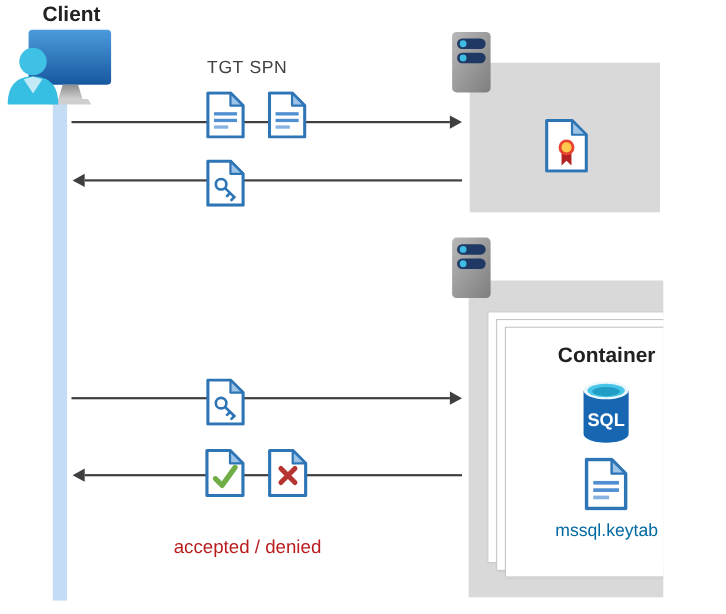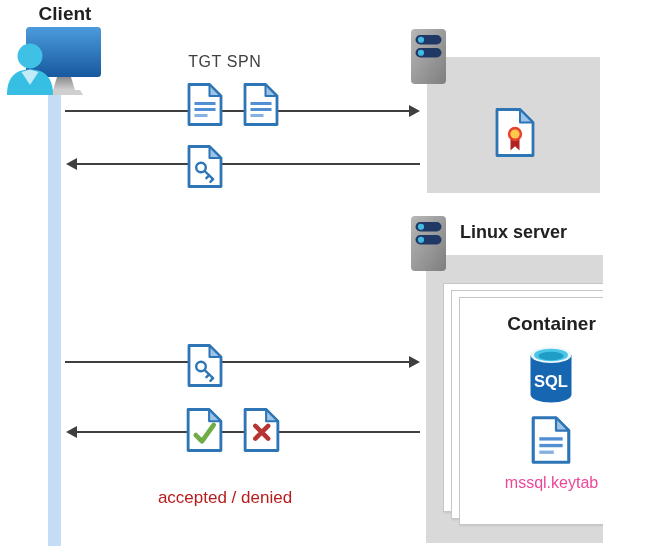--- a/index.html
+++ b/index.html
@@ -21,21 +21,21 @@
   .arrow.left::before{
     content:"";position:absolute;left:-11px;top:-5px;width:0;height:0;
     border-right:11px solid #3F3F3F;border-top:6px solid transparent;border-bottom:6px solid transparent;
   }
   
   .zone{background:#D9D9D9;z-index:0;}
   
   .sheet{position:absolute;background:#fff;border:1px solid #C6C6C6;box-shadow:1px 1px 2px rgba(0,0,0,0.10);}
   .doc{z-index:3;}
   .center-text{text-align:center;}
-  .filename{font-size:16px;color:#ec4899;text-align:center;}
+  .filename{font-size:16px;color:#0369a1;text-align:center;}
   .result-label{font-size:17px;color:#b91c1c;margin-top:24px;}
   .tgt-spn{font-size:16px;color:#404040;letter-spacing:0.5px;}
 </style>
 </head>
 <body>
 
 <div class="stage">
 
   <div class="abs lane"></div>
 
@@ -167,21 +167,20 @@
             <stop offset="1" stop-color="#7E7E7E"></stop>
         </linearGradient>
       </defs>
       <rect x="1" y="1" width="35" height="55" rx="4" fill="url(#sg2)"></rect>
       <rect x="5.5" y="7" width="26" height="9.5" rx="4.75" fill="#1F3864"></rect>
       <circle cx="11" cy="11.75" r="3.1" fill="#3FBCE4"></circle>
       <rect x="5.5" y="20" width="26" height="9.5" rx="4.75" fill="#1F3864"></rect>
       <circle cx="11" cy="24.75" r="3.1" fill="#3FBCE4"></circle>
     </svg>
   </div>
-  <div class="abs title" style="left:460px;top:221px;width:180px;">Linux server</div>
 
   <div class="sheet" style="left:443px;top:283px;width:181px;height:227px;z-index:2;"></div>
   <div class="sheet" style="left:451px;top:290px;width:181px;height:227px;z-index:3;"></div>
   <div class="sheet" style="left:459px;top:297px;width:183px;height:226px;z-index:4;">
     <div class="abs" style="left:68px;top:48px;">
       <svg width="46" height="58" viewBox="0 0 46 58">
         <path d="M2.5 9 L2.5 48.5 A20.5 8 0 0 0 43.5 48.5 L43.5 9 Z" fill="#1666B2"></path>
         <ellipse cx="23" cy="9" rx="20.5" ry="8" fill="#E9F7FB"></ellipse>
         <ellipse cx="23" cy="9" rx="17" ry="6.2" fill="#49C5E8"></ellipse>
         <ellipse cx="23" cy="10" rx="12.5" ry="4.2" fill="#1F9DC6"></ellipse>

